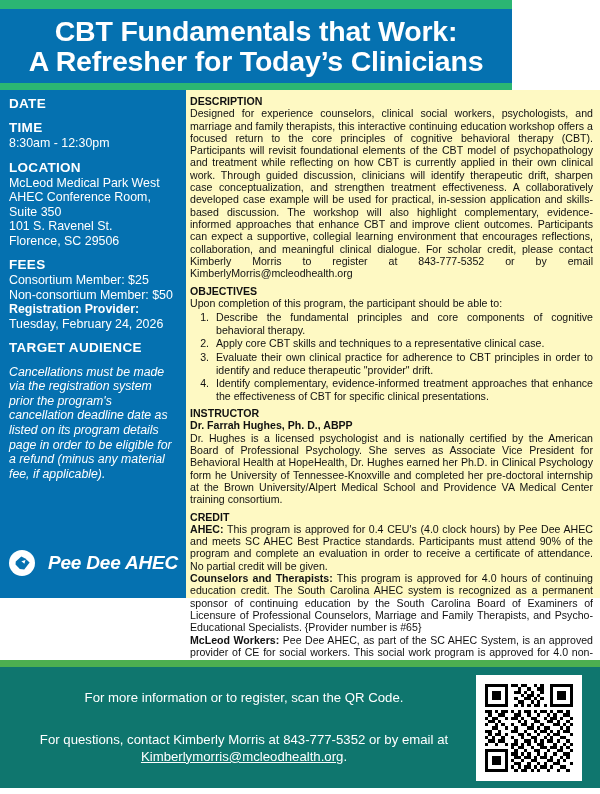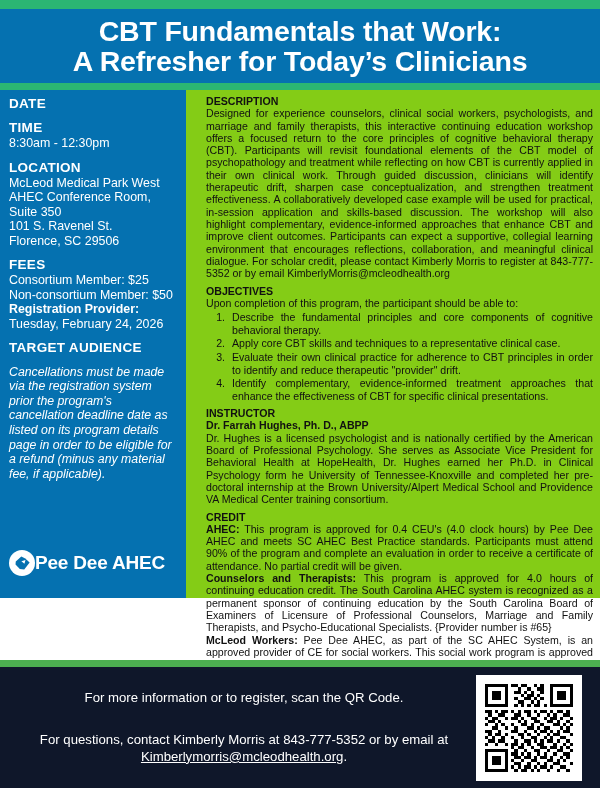--- a/index.html
+++ b/index.html
@@ -19,21 +19,21 @@
     width: 600px;
     height: 794px;
     background: #ffffff;
     box-sizing: border-box;
   }
 
   
   .header-band {
     position: absolute;
     left: 0; top: 0;
-    width: 600px;
+    width: 512px;
     height: 90px;
     background: #0571b0;
     border-top: 9px solid #2bb673;
     border-bottom: 7px solid #2bb673;
     box-sizing: border-box;
     display: flex;
     align-items: center;
     justify-content: center;
   }
   .header-title {
@@ -84,44 +84,45 @@
     font-size: 12.3px;
     line-height: 1.19;
     font-style: italic;
   }
   .logo-row {
     position: absolute;
     left: 9px;
     bottom: 22px;
     display: flex;
     align-items: center;
-    gap: 0;
+    gap: 13px;
+    font-style: italic;
   }
   .logo-mark {
     width: 26px; height: 26px;
     border-radius: 50%;
     background: #ffffff;
     display: flex;
     align-items: center;
     justify-content: center;
     flex: none;
   }
   .logo-text {
     font-size: 19px;
     font-weight: bold;
     color: #ffffff;
     letter-spacing: -0.2px;
   }
 
   
   .main {
     flex: 1;
-    background: #84cc16;
+    background: #fef9c3;
     box-sizing: border-box;
-    padding: 5px 7px 4px 20px;
+    padding: 5px 7px 4px 4px;
     color: #111111;
   }
   .sec-head {
     font-size: 10.6px;
     font-weight: bold;
     line-height: 1.15;
     margin-top: 5px;
   }
   .sec-head.first { margin-top: 0; }
   .para {
@@ -145,21 +146,21 @@
     padding-left: 4px;
   }
   .bold-lead { font-weight: bold; }
 
   
   .footer {
     position: absolute;
     left: 0; top: 660px;
     width: 600px;
     height: 134px;
-    background: #0f172a;
+    background: #0f766e;
     border-top: 7px solid #4caf50;
     border-bottom: 6px solid #ffffff;
     box-sizing: border-box;
     display: flex;
     align-items: center;
   }
   .footer-text {
     flex: 1;
     color: #ffffff;
     text-align: center;

